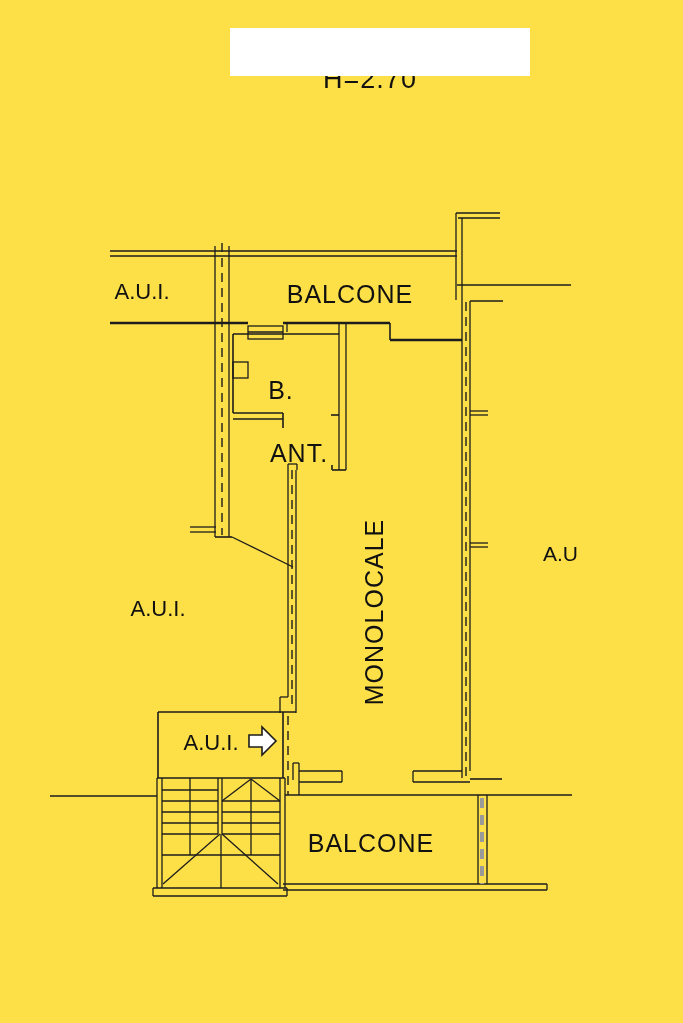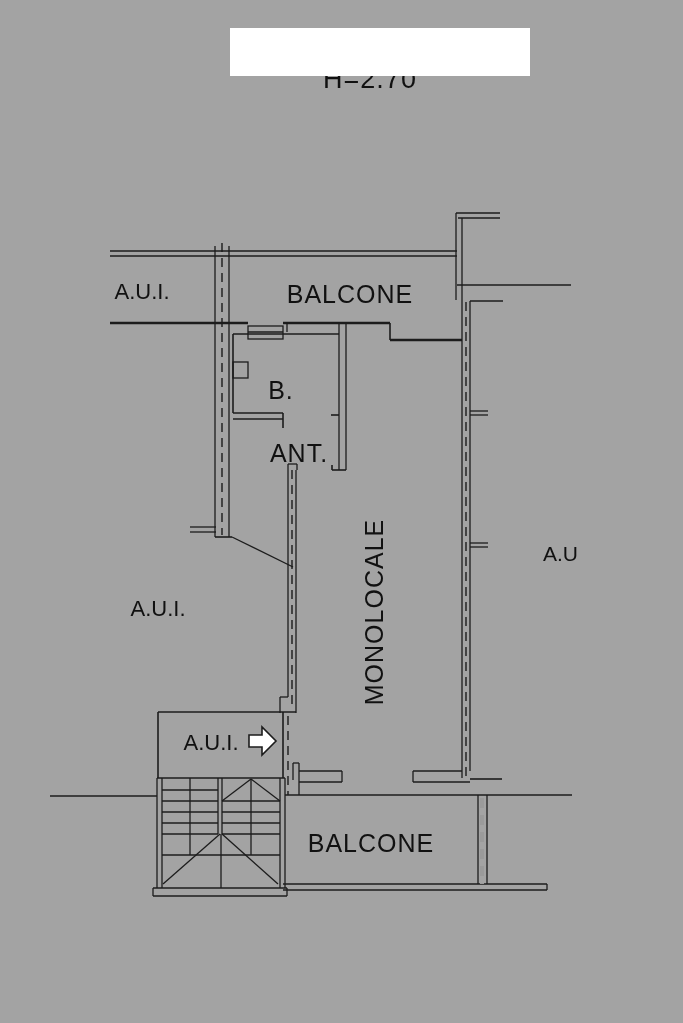--- a/index.html
+++ b/index.html
@@ -1,16 +1,16 @@
 <!DOCTYPE html>
 <html><head>
 <meta charset="utf-8">
 <style>
   html,body{margin:0;padding:0;background:#ffffff;}
-  .canvas{position:relative;width:683px;height:1023px;background:#a3a3a3;overflow:hidden;
+  .canvas{position:relative;width:683px;height:1023px;background:#fde047;overflow:hidden;
           font-family:"Liberation Sans", sans-serif;}
   svg{position:absolute;left:0;top:0;}
   svg line, svg path, svg rect.stroke, svg polyline, svg polygon{
     stroke:#1c1c1c; fill:none; stroke-linecap:butt;}
   .w1{stroke-width:1.3;}
   .w15{stroke-width:1.6;}
   .w2{stroke-width:2.4;}
   .dash{stroke-width:1.4; stroke-dasharray:9 6;}
   .gdash{stroke:#9a9a9a; stroke-width:4; stroke-dasharray:10 7;}
   .lbl{fill:#111111; font-family:"Liberation Sans", sans-serif;}

